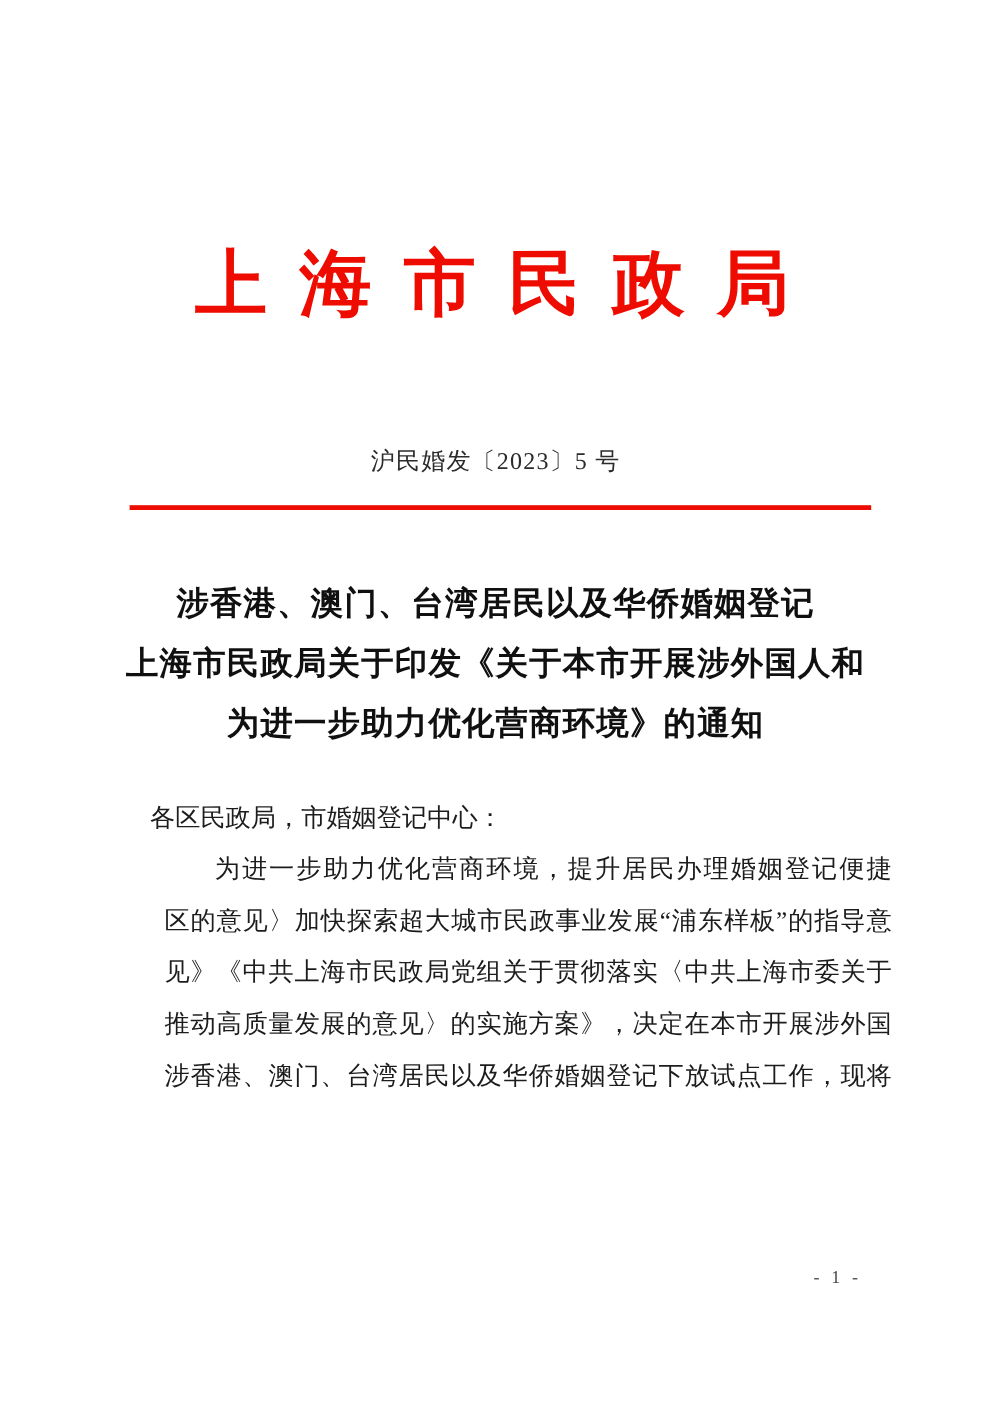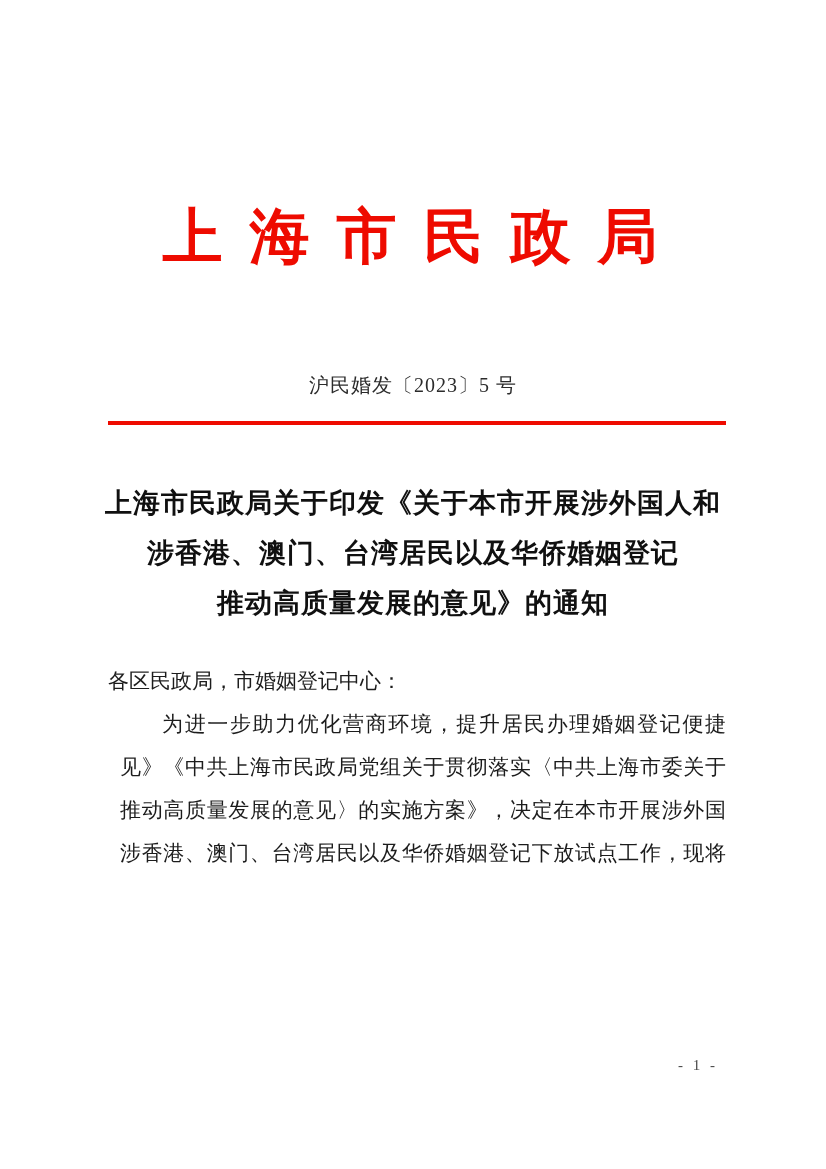--- a/index.html
+++ b/index.html
@@ -51,21 +51,21 @@
     text-align:center;
     font-family:"Liberation Serif","DejaVu Serif",serif;
     font-weight:700;
     font-size:27px;
     line-height:50px;
     color:#101010;
     letter-spacing:1px;
   }
   .body-text{
     position:absolute;
-    top:660px; left:108px; width:618px;
+    top:660px; left:125px; width:618px;
     font-size:21px;
     line-height:43px;
     color:var(--ink);
   }
   .line{
     height:43px;
     overflow:hidden;
     white-space:nowrap;
   }
   .fill{
@@ -93,28 +93,29 @@
 
 <div class="page">
 
   <div class="agency">上 海 市 民 政 局</div>
 
   <div class="doc-number">沪民婚发〔2023〕5 号</div>
 
   <div class="red-rule"></div>
 
   <div class="doc-title">
+    <div>涉香港、澳门、台湾居民以及华侨婚姻登记</div>
     <div>上海市民政局关于印发《关于本市开展涉外国人和</div>
-    <div>涉香港、澳门、台湾居民以及华侨婚姻登记</div>
-    <div>推动高质量发展的意见》的通知</div>
+    <div>为进一步助力优化营商环境》的通知</div>
   </div>
 
   <div class="body-text">
     <div class="line">各区民政局，市婚姻登记中心：</div>
     <div class="line fill indent">为进一步助力优化营商环境，提升居民办理婚姻登记便捷度，</div>
+    <div class="line fill">区的意见〉加快探索超大城市民政事业发展“浦东样板”的指导意</div>
     <div class="line fill">见》《中共上海市民政局党组关于贯彻落实〈中共上海市委关于深入</div>
     <div class="line fill">推动高质量发展的意见〉的实施方案》，决定在本市开展涉外国人和</div>
     <div class="line fill">涉香港、澳门、台湾居民以及华侨婚姻登记下放试点工作，现将《关</div>
   </div>
 
   <div class="page-number">- 1 -</div>
 
 </div>
 
 </body></html>

